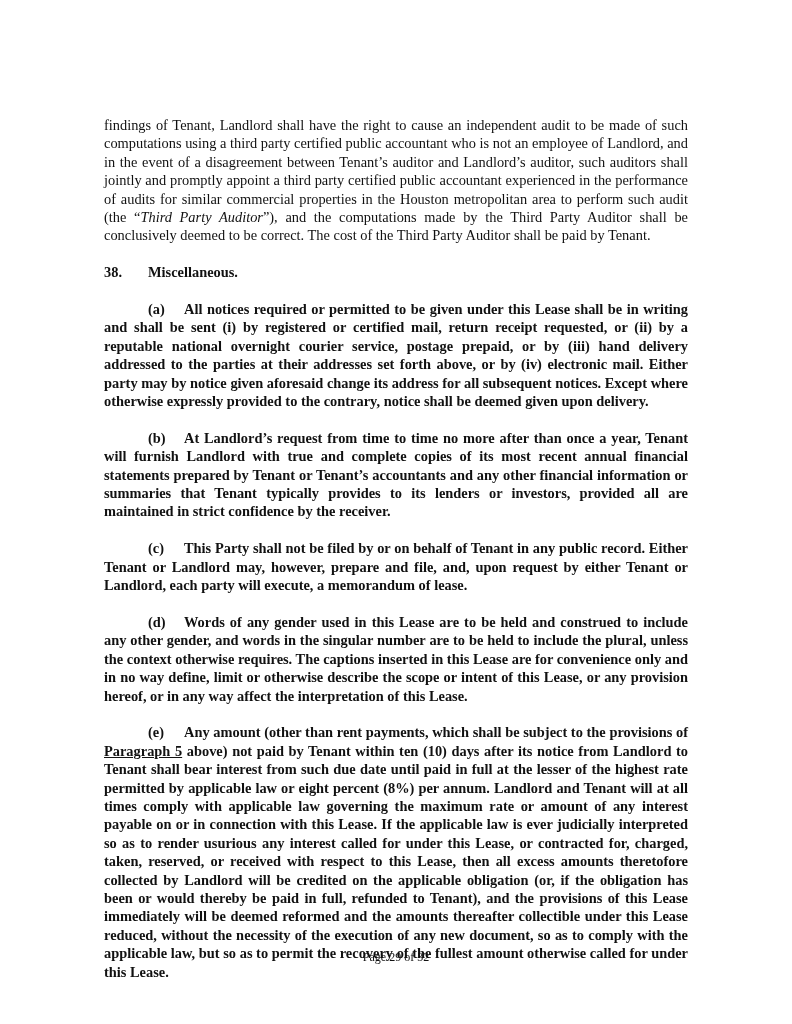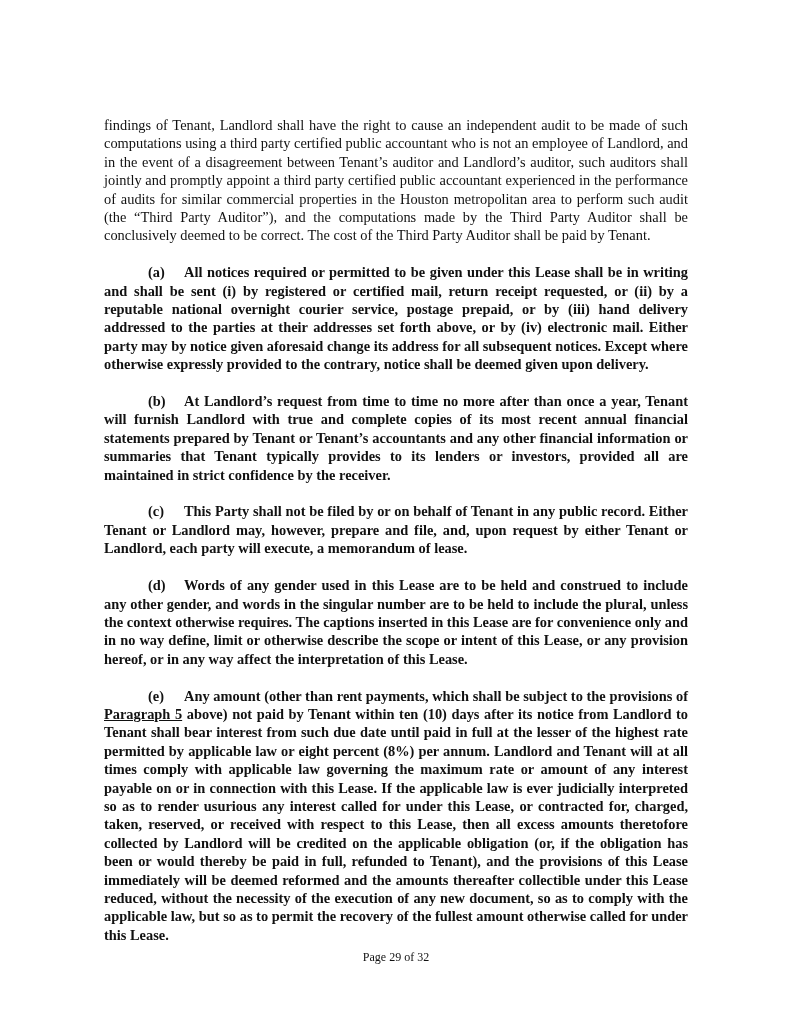--- a/index.html
+++ b/index.html
@@ -14,39 +14,40 @@
     line-height: 18.4px;
     color: #111111;
   }
   p { margin: 0; text-align: justify; }
   .para { margin-bottom: 18.4px; }
   .indent { text-indent: 44px; font-weight: bold; }
   .label { display: inline-block; width: 36px; text-indent: 0; }
   .heading { font-weight: bold; margin-bottom: 18.4px; }
   .heading .num { display: inline-block; width: 44px; }
   .u { text-decoration: underline; }
-  .i { }
+  .i { font-style: italic; }
   .footer {
     position: absolute;
     top: 950px;
     left: 0;
     width: 792px;
     text-align: center;
     font-family: "Liberation Serif", "DejaVu Serif", serif;
     font-size: 12px;
     color: #111111;
   }
 </style>
 </head>
 <body>
 
 <div class="page">
 
   <p class="para"><span>findings of Tenant, Landlord shall have the right to cause an independent audit to be made of such computations using a third party certified public accountant who is not an employee of Landlord, and in the event of a disagreement between Tenant’s auditor and Landlord’s auditor, such auditors shall jointly and promptly appoint a third party certified public accountant experienced in the performance of audits for similar commercial properties in the Houston metropolitan area to perform such audit (the “</span><span class="i">Third Party Auditor</span><span>”), and the computations made by the Third Party Auditor shall be conclusively deemed to be correct.  The cost of the Third Party Auditor shall be paid by Tenant.</span></p>
 
+  <p class="heading"><span class="num">38.</span><span>Miscellaneous.</span></p>
 
   <p class="para indent"><span class="label">(a)</span><span>All notices required or permitted to be given under this Lease shall be in writing and shall be sent (i) by registered or certified mail, return receipt requested, or (ii) by a reputable national overnight courier service, postage prepaid, or by (iii) hand delivery addressed to the parties at their addresses set forth above, or by (iv) electronic mail. Either party may by notice given aforesaid change its address for all subsequent notices. Except where otherwise expressly provided to the contrary, notice shall be deemed given upon delivery.</span></p>
 
   <p class="para indent"><span class="label">(b)</span><span>At Landlord’s request from time to time no more after than once a year, Tenant will furnish Landlord with true and complete copies of its most recent annual financial statements prepared by Tenant or Tenant’s accountants and any other financial information or summaries that Tenant typically provides to its lenders or investors, provided all are maintained in strict confidence by the receiver.</span></p>
 
   <p class="para indent"><span class="label">(c)</span><span>This Party shall not be filed by or on behalf of Tenant in any public record. Either Tenant or Landlord may, however, prepare and file, and, upon request by either Tenant or Landlord, each party will execute, a memorandum of lease.</span></p>
 
   <p class="para indent"><span class="label">(d)</span><span>Words of any gender used in this Lease are to be held and construed to include any other gender, and words in the singular number are to be held to include the plural, unless the context otherwise requires. The captions inserted in this Lease are for convenience only and in no way define, limit or otherwise describe the scope or intent of this Lease, or any provision hereof, or in any way affect the interpretation of this Lease.</span></p>
 
   <p class="para indent"><span class="label">(e)</span><span>Any amount (other than rent payments, which shall be subject to the provisions of </span><span class="u">Paragraph 5</span><span> above) not paid by Tenant within ten (10) days after its notice from Landlord to Tenant shall bear interest from such due date until paid in full at the lesser of the highest rate permitted by applicable law or eight percent (8%) per annum. Landlord and Tenant will at all times comply with applicable law governing the maximum rate or amount of any interest payable on or in connection with this Lease. If the applicable law is ever judicially interpreted so as to render usurious any interest called for under this Lease, or contracted for, charged, taken, reserved, or received with respect to this Lease, then all excess amounts theretofore collected by Landlord will be credited on the applicable obligation (or, if the obligation has been or would thereby be paid in full, refunded to Tenant), and the provisions of this Lease immediately will be deemed reformed and the amounts thereafter collectible under this Lease reduced, without the necessity of the execution of any new document, so as to comply with the applicable law, but so as to permit the recovery of the fullest amount otherwise called for under this Lease.</span></p>

